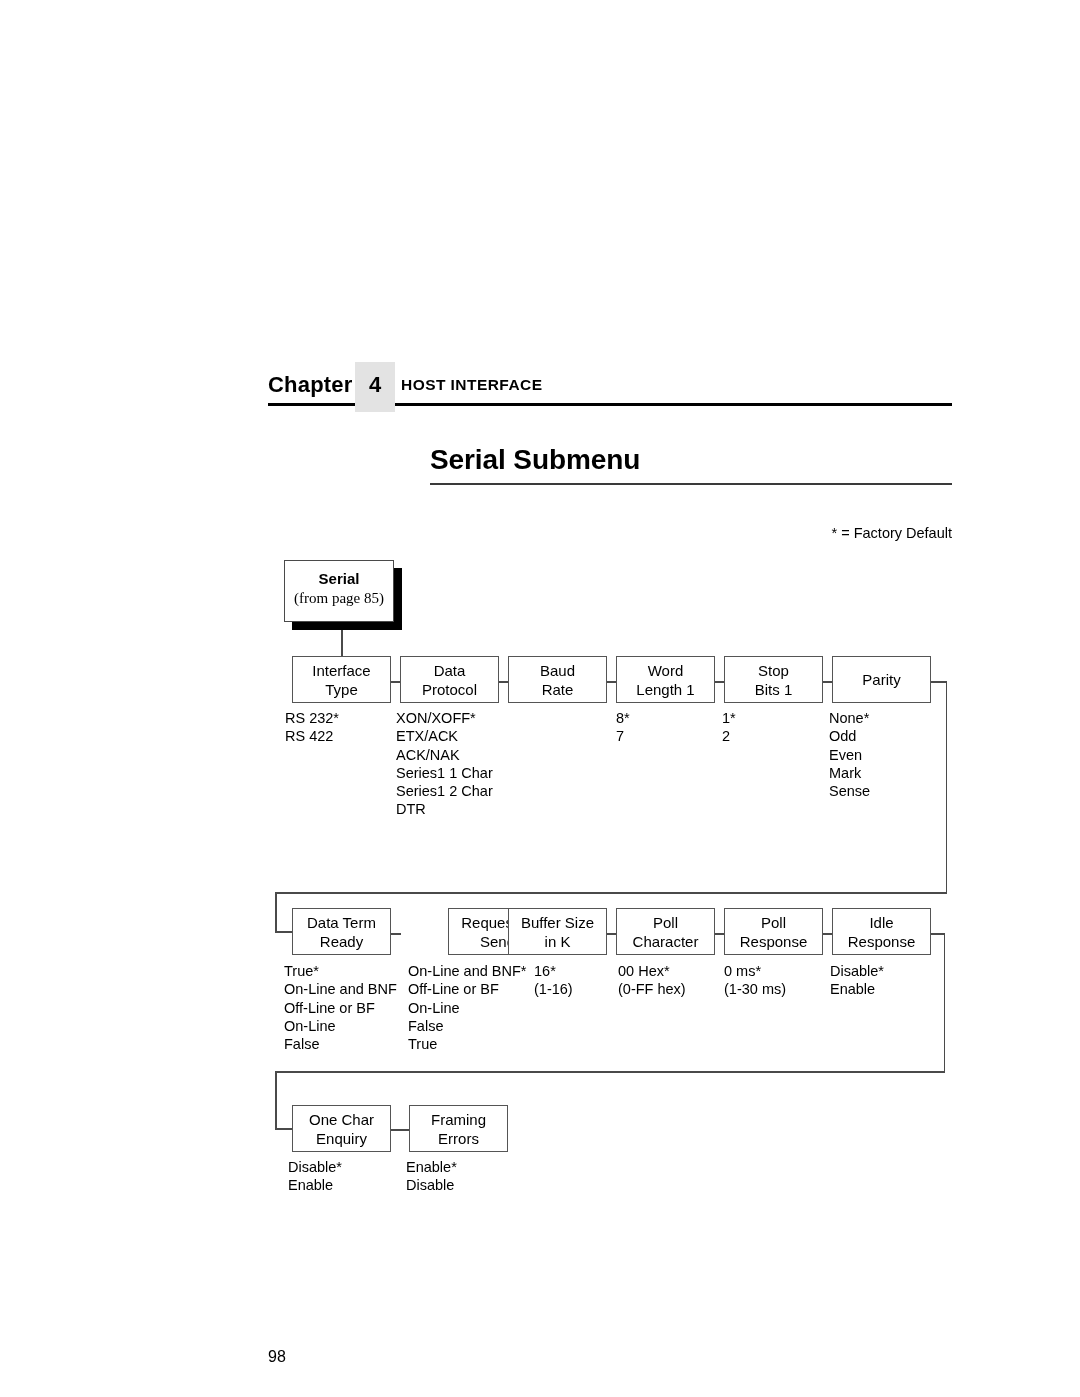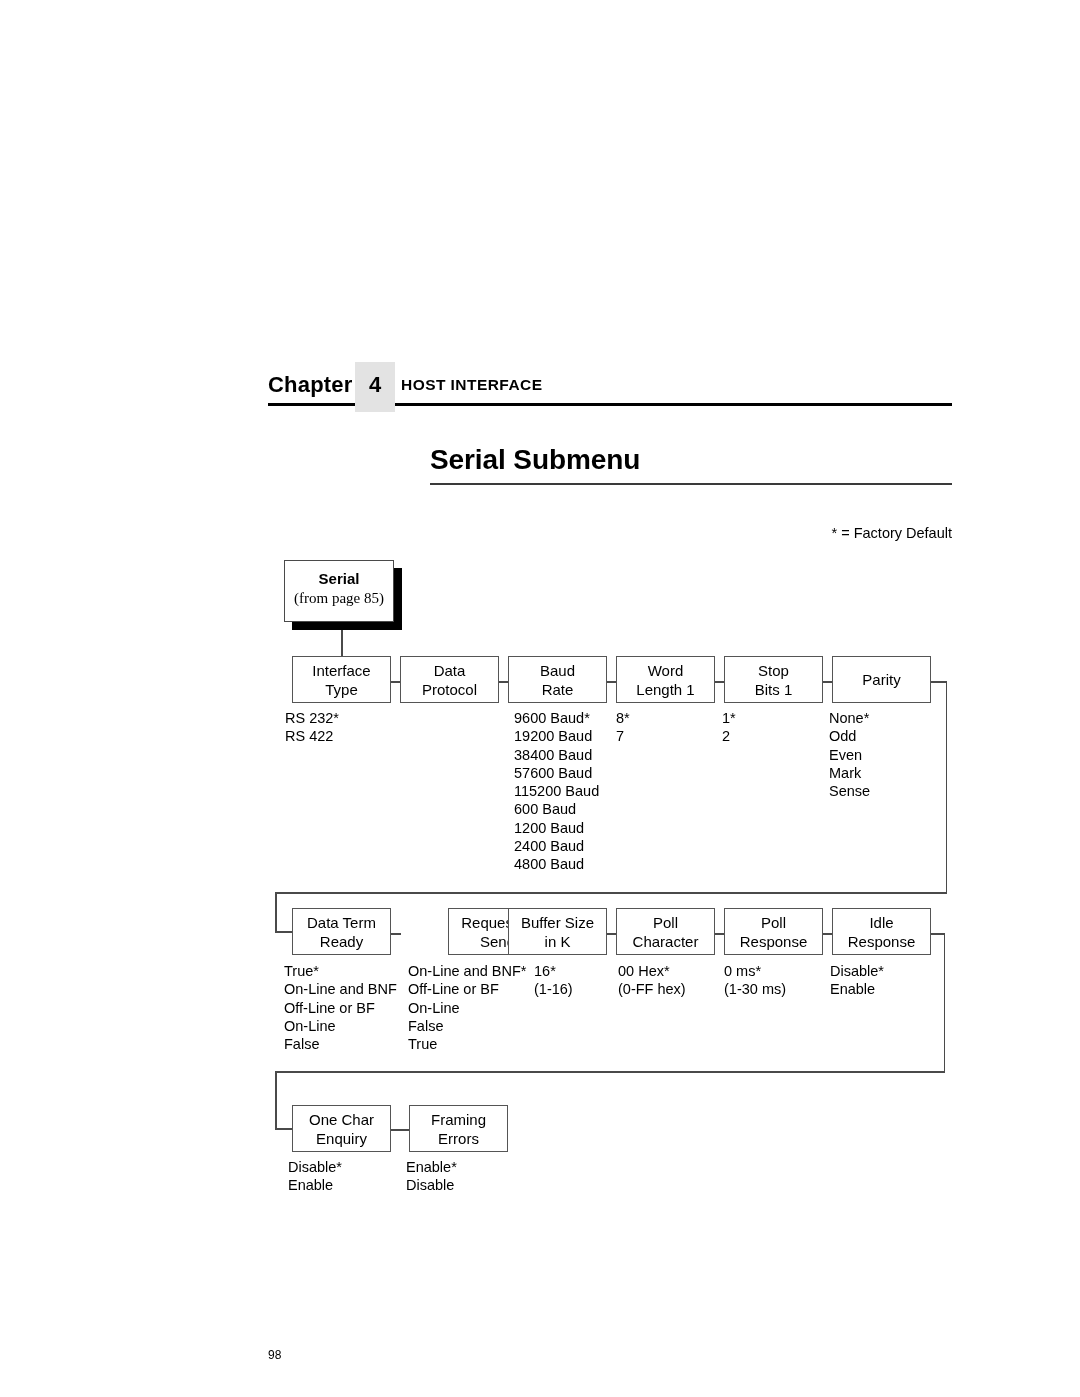--- a/index.html
+++ b/index.html
@@ -169,21 +169,21 @@
     line-height: 18.3px;
     white-space: nowrap;
     z-index: 4;
   }
 
   
   #page-number {
     position: absolute;
     left: 268px;
     top: 1348px;
-    font-size: 12px;
+    font-size: 16px;
   }
 </style>
 </head>
 <body>
 
 <div id="header">
   <div id="chapter-num-block"></div>
   <div id="chapter-word">Chapter</div>
   <div id="chapter-num">4</div>
   <div id="header-title">HOST INTERFACE</div>
@@ -240,30 +240,27 @@
   <div class="ln ln-h" style="left:931px; top:665px; width:16px;"></div>
   <div class="ln ln-v" style="left:945.5px; top:665px; height:212px;"></div>
   <div class="ln ln-h" style="left:275px; top:876px; width:672px;"></div>
   <div class="ln ln-v" style="left:275px; top:876px; height:40px;"></div>
   <div class="ln ln-h" style="left:275px; top:915px; width:18px;"></div>
 
   <div class="opts" style="left:285px; top:693px;">
     <div>RS 232*</div>
     <div>RS 422</div>
   </div>
-  <div class="opts" style="left:514px; top:693px;">
-    <div>9600 Baud*</div>
-    <div>19200 Baud</div>
-    <div>38400 Baud</div>
-    <div>57600 Baud</div>
-    <div>115200 Baud</div>
-    <div>600 Baud</div>
-    <div>1200 Baud</div>
-    <div>2400 Baud</div>
-    <div>4800 Baud</div>
+  <div class="opts" style="left:396px; top:693px;">
+    <div>XON/XOFF*</div>
+    <div>ETX/ACK</div>
+    <div>ACK/NAK</div>
+    <div>Series1 1 Char</div>
+    <div>Series1 2 Char</div>
+    <div>DTR</div>
   </div>
   <div class="opts" style="left:616px; top:693px;">
     <div>8*</div>
     <div>7</div>
   </div>
   <div class="opts" style="left:722px; top:693px;">
     <div>1*</div>
     <div>2</div>
   </div>
   <div class="opts" style="left:829px; top:693px;">

